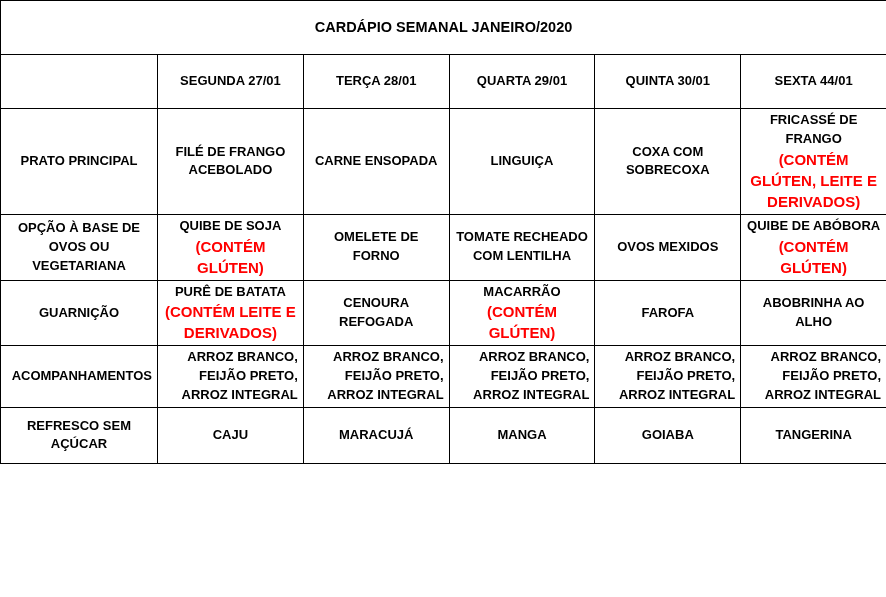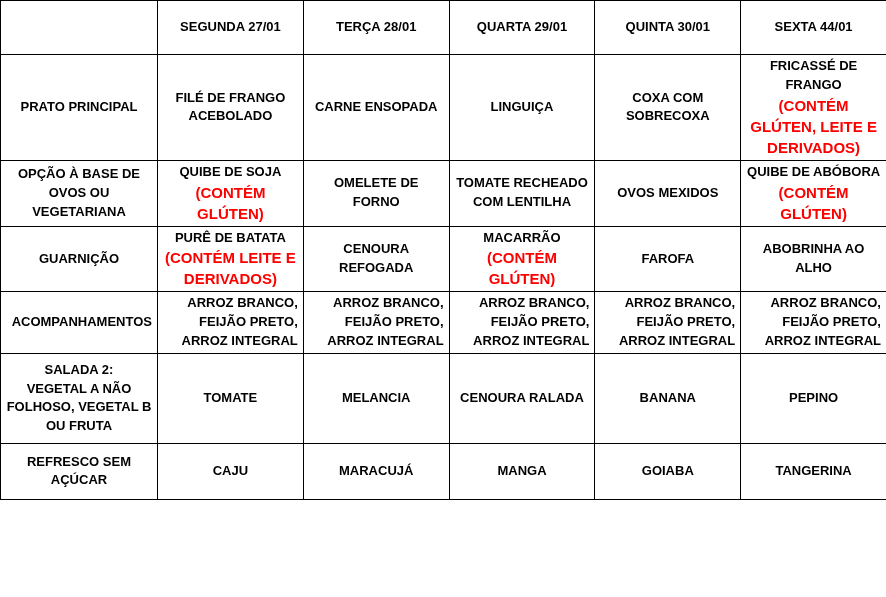--- a/index.html
+++ b/index.html
@@ -58,20 +58,23 @@
   <colgroup>
     <col class="c-label">
     <col class="c-day">
       <col class="c-day">
       <col class="c-day">
       <col class="c-day">
       <col class="c-day">
   </colgroup>
 
   <tbody>
+      <tr class="r-title">
+    <td class="title" colspan="6">CARDÁPIO SEMANAL JANEIRO/2020</td>
+  </tr>
 
   <tr class="r-head">
     <td class="corner"></td>
     <td>SEGUNDA 27/01</td>
     <td>TERÇA 28/01</td>
     <td>QUARTA 29/01</td>
     <td>QUINTA 30/01</td>
     <td>SEXTA 44/01</td>
   </tr>
 
@@ -150,39 +153,20 @@
         </td>
     <td>
           <div>ARROZ BRANCO, FEIJÃO PRETO, ARROZ INTEGRAL</div>
         </td>
     <td>
           <div>ARROZ BRANCO, FEIJÃO PRETO, ARROZ INTEGRAL</div>
         </td>
   </tr>
 
 
-  <tr class="r5">
-    <td class="label">SALADA 2:
-VEGETAL A NÃO FOLHOSO, VEGETAL B OU FRUTA</td>
-    <td>
-          <div>TOMATE</div>
-        </td>
-    <td>
-          <div>MELANCIA</div>
-        </td>
-    <td>
-          <div>CENOURA RALADA</div>
-        </td>
-    <td>
-          <div>BANANA</div>
-        </td>
-    <td>
-          <div>PEPINO</div>
-        </td>
-  </tr>
 
 
   <tr class="r7">
     <td class="label">REFRESCO SEM AÇÚCAR</td>
     <td>
           <div>CAJU</div>
         </td>
     <td>
           <div>MARACUJÁ</div>
         </td>

